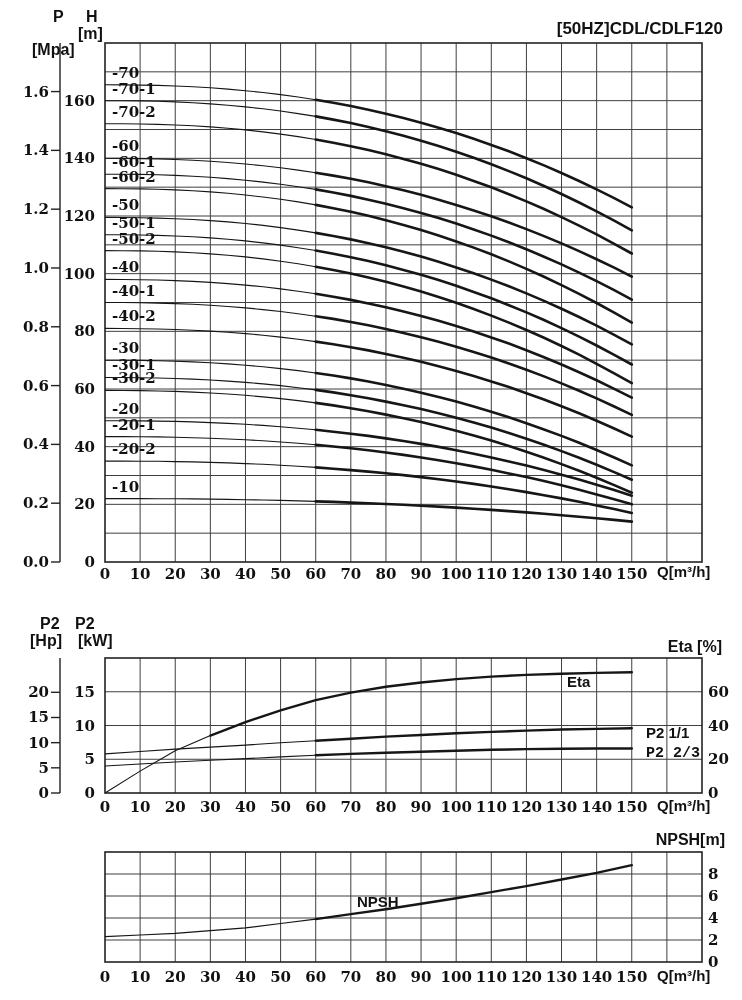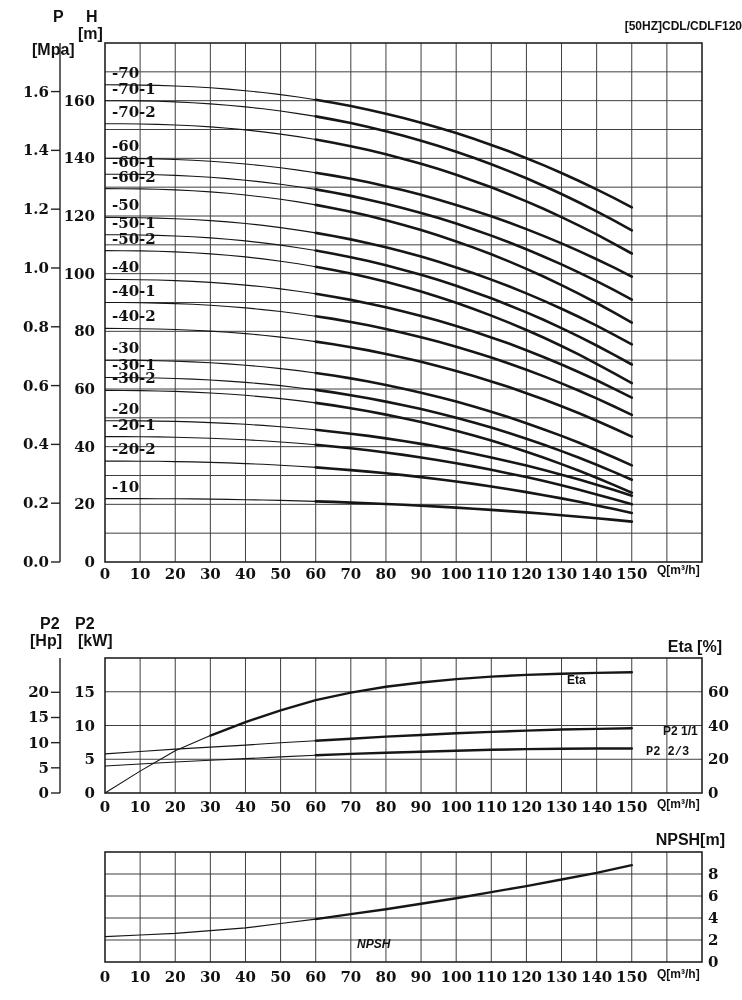--- a/index.html
+++ b/index.html
@@ -1,20 +1,20 @@
 <!DOCTYPE html>
 <html><head>
 <meta charset="utf-8">
 <style>
   html,body{margin:0;padding:0;background:#fff;}
   .page{position:relative;width:742px;height:1000px;background:#fff;overflow:hidden;
         font-family:"Liberation Sans",sans-serif;color:#111;}
   svg{position:absolute;left:0;top:0;}
   .lbl{position:absolute;font-weight:bold;font-size:16px;color:#111;white-space:nowrap;line-height:1;}
-  .s15{font-size:12px;}
+  .s15{font-size:15px;}
 </style>
 </head>
 <body>
 
 <div class="page">
 
   <svg id="chart-canvas" width="742" height="1000" viewBox="0 0 742 1000">
       <g>
         <line x1="140.11764705882354" y1="43" x2="140.11764705882354" y2="562" stroke="#3f3f3f" stroke-width="1"></line>
         <line x1="175.23529411764707" y1="43" x2="175.23529411764707" y2="562" stroke="#3f3f3f" stroke-width="1"></line>
@@ -292,30 +292,30 @@
         <text x="561.5294117647059" y="982" text-anchor="middle" font-family="&quot;DejaVu Serif&quot;,serif" font-weight="bold" font-size="15" fill="#111111">130</text>
         <text x="596.6470588235294" y="982" text-anchor="middle" font-family="&quot;DejaVu Serif&quot;,serif" font-weight="bold" font-size="15" fill="#111111">140</text>
         <text x="631.7647058823529" y="982" text-anchor="middle" font-family="&quot;DejaVu Serif&quot;,serif" font-weight="bold" font-size="15" fill="#111111">150</text>
       </g>
     </svg>
 
   <div class="lbl" style="left:53px;top:9px;">P</div>
   <div class="lbl" style="left:86px;top:9px;">H</div>
   <div class="lbl" style="left:32px;top:42px;">[Mpa]</div>
   <div class="lbl" style="left:78px;top:26px;">[m]</div>
-  <div class="lbl" style="right:0;top:20px;font-size:12px;">[50HZ]CDL/CDLF120</div>
+  <div class="lbl" style="right:19px;top:20px;font-size:17px;">[50HZ]CDL/CDLF120</div>
   <div class="lbl s15" style="left:657px;top:564px;">Q[m³/h]</div>
 
   <div class="lbl" style="left:40px;top:616px;">P2</div>
   <div class="lbl" style="left:75px;top:616px;">P2</div>
   <div class="lbl" style="left:30px;top:633px;text-align:center;">[Hp]</div>
   <div class="lbl" style="left:66px;top:633px;margin-left:12px;">[kW]</div>
   <div class="lbl" style="right:20px;top:639px;">Eta [%]</div>
   <div class="lbl s15" style="left:657px;top:798px;">Q[m³/h]</div>
   <div class="lbl s15" style="left:567px;top:674px;">Eta</div>
-  <div class="lbl s15" style="left:646px;top:725px;margin-left:17px;">P2 1/1</div>
+  <div class="lbl s15" style="left:646px;top:725px;">P2 1/1</div>
   <div class="lbl s15" style="left:646px;top:746px;font-family:Liberation Mono, monospace;">P2 2/3</div>
 
   <div class="lbl" style="right:17px;top:832px;">NPSH[m]</div>
   <div class="lbl s15" style="left:657px;top:968px;">Q[m³/h]</div>
-  <div class="lbl s15" style="left:357px;top:938px;font-style:italic;">NPSH</div>
+  <div class="lbl s15" style="left:357px;top:894px;">NPSH</div>
 
 </div>
 
 </body></html>

